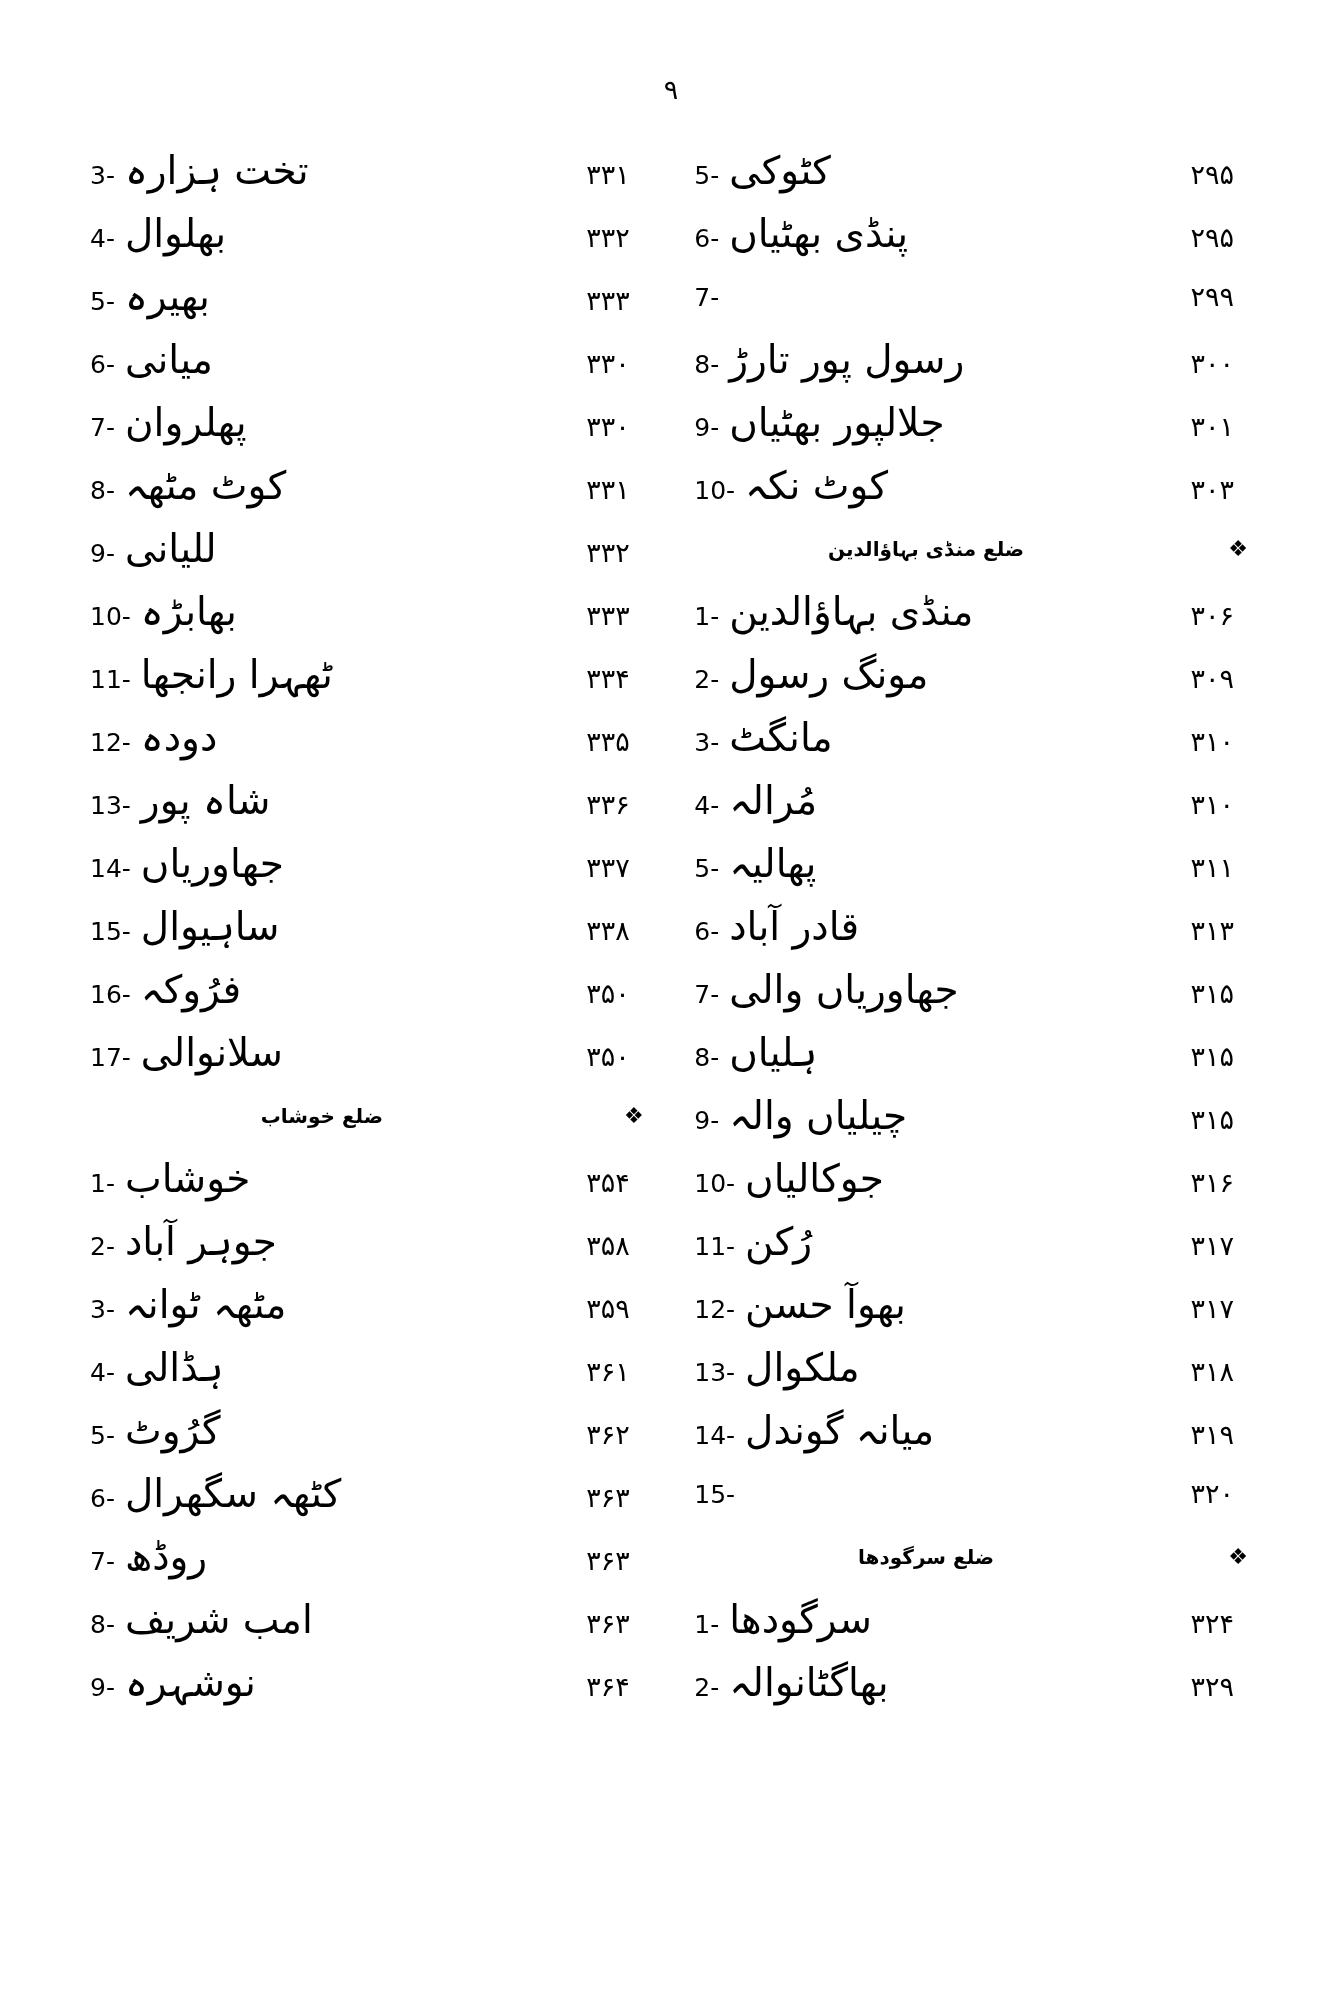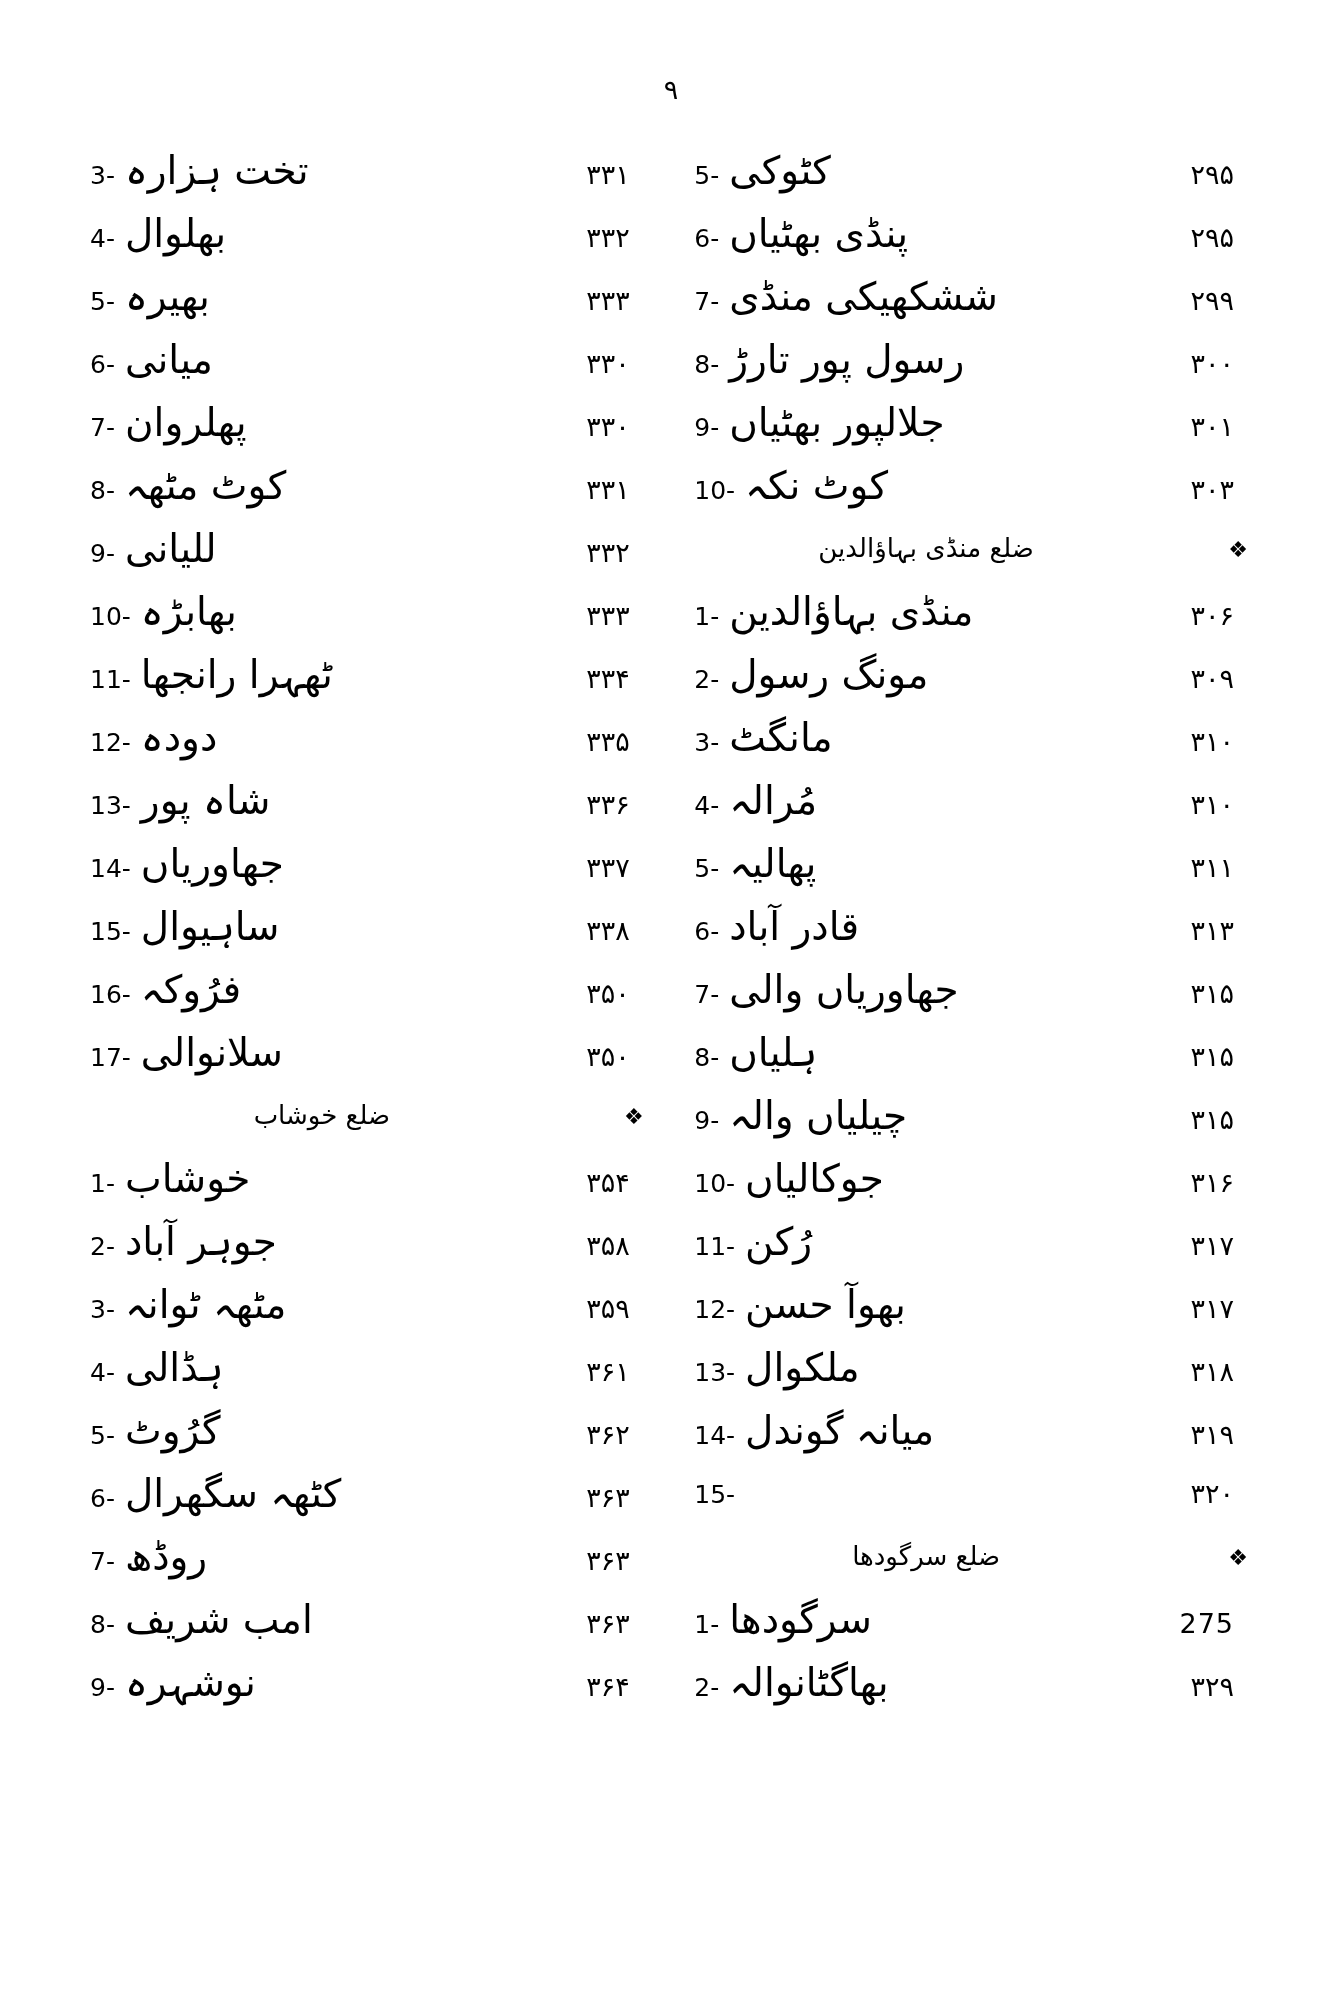--- a/index.html
+++ b/index.html
@@ -86,22 +86,22 @@
   }
   .heading-bullet {
     font-size: 22px;
     width: 60px;
     text-align: right;
     padding-right: 4px;
   }
   .heading-text {
     flex: 1;
     text-align: center;
-    font-size: 26px;
-    font-weight: normal;
+    font-size: 20px;
+    font-weight: bold;
     padding-right: 30px;
   }
 </style>
 </head>
 <body>
 
 <div class="page">
   <div class="page-number">۹</div>
   <div class="columns">
     <div class="col" id="col-right">
@@ -114,21 +114,20 @@
         </div>
         <div class="row">
           <div class="entry">
             <span class="title">پنڈی بھٹیاں</span>
             <span class="idx">6-</span>
           </div>
           <div class="pagenum">۲۹۵</div>
         </div>
         <div class="row">
           <div class="entry">
-            <span class="title">ششکھیکی منڈی</span>
             <span class="idx">7-</span>
           </div>
           <div class="pagenum">۲۹۹</div>
         </div>
         <div class="row">
           <div class="entry">
             <span class="title">رسول پور تارڑ</span>
             <span class="idx">8-</span>
           </div>
           <div class="pagenum">۳۰۰</div>
@@ -261,21 +260,21 @@
           <div class="heading-inner">
             <span class="heading-bullet">❖</span>
             <span class="heading-text">ضلع سرگودھا</span>
           </div>
         </div>
         <div class="row">
           <div class="entry">
             <span class="title">سرگودھا</span>
             <span class="idx">1-</span>
           </div>
-          <div class="pagenum">275</div>
+          <div class="pagenum">۳۲۴</div>
         </div>
         <div class="row">
           <div class="entry">
             <span class="title">بھاگٹانوالہ</span>
             <span class="idx">2-</span>
           </div>
           <div class="pagenum">۳۲۹</div>
         </div>
       </div>
     <div class="col" id="col-left">

